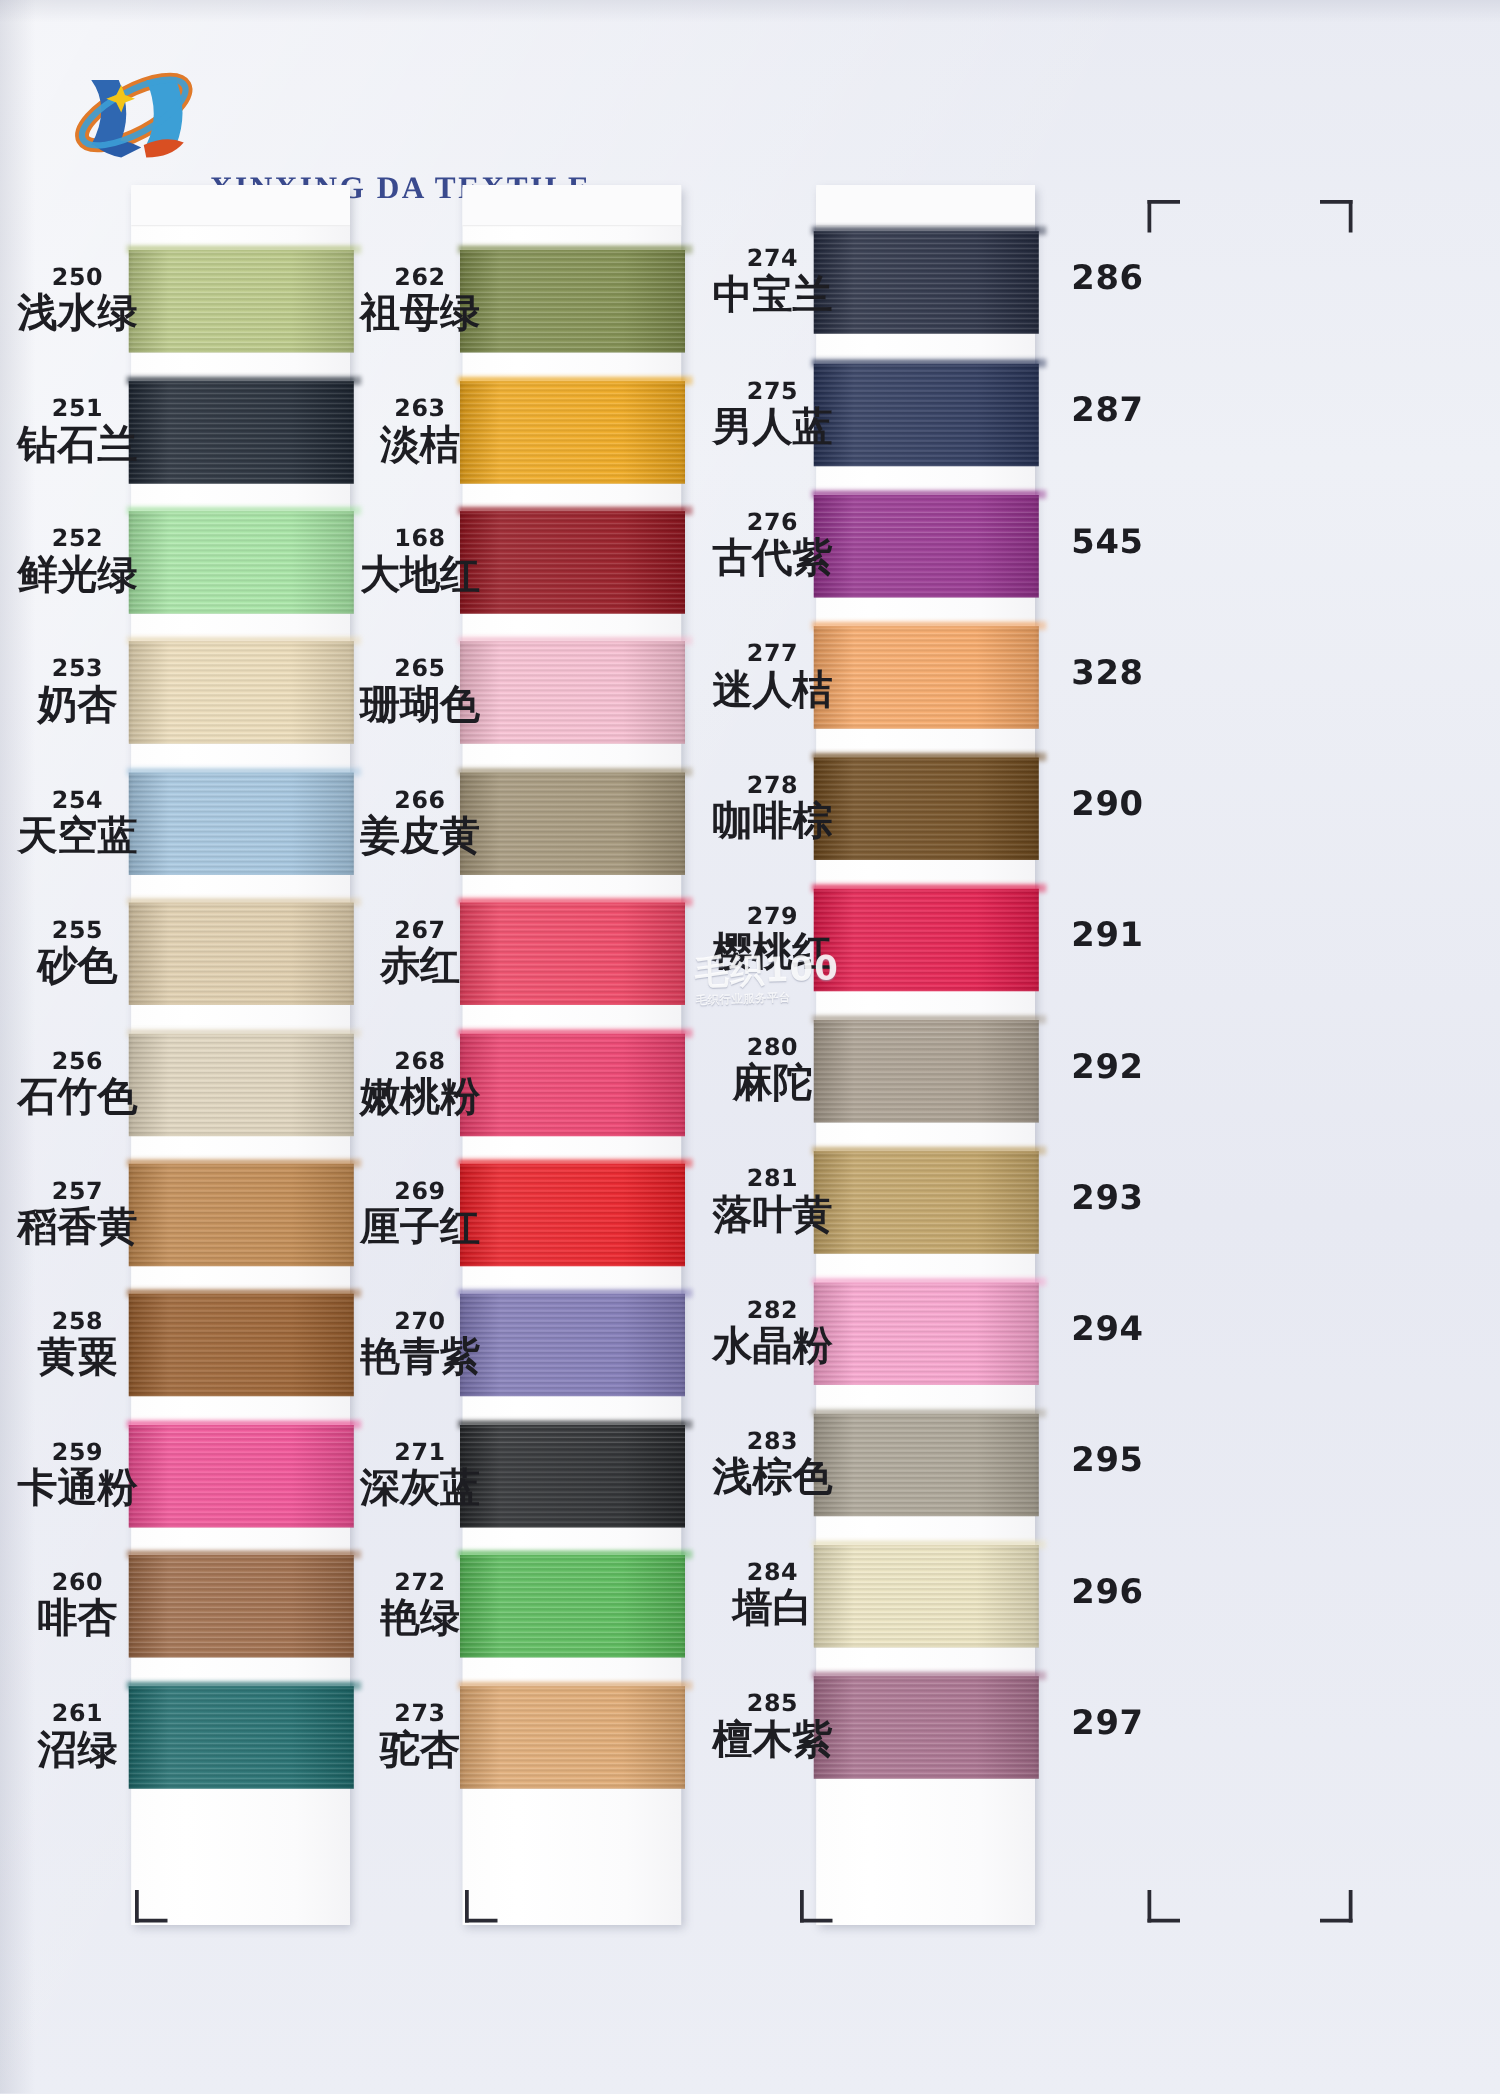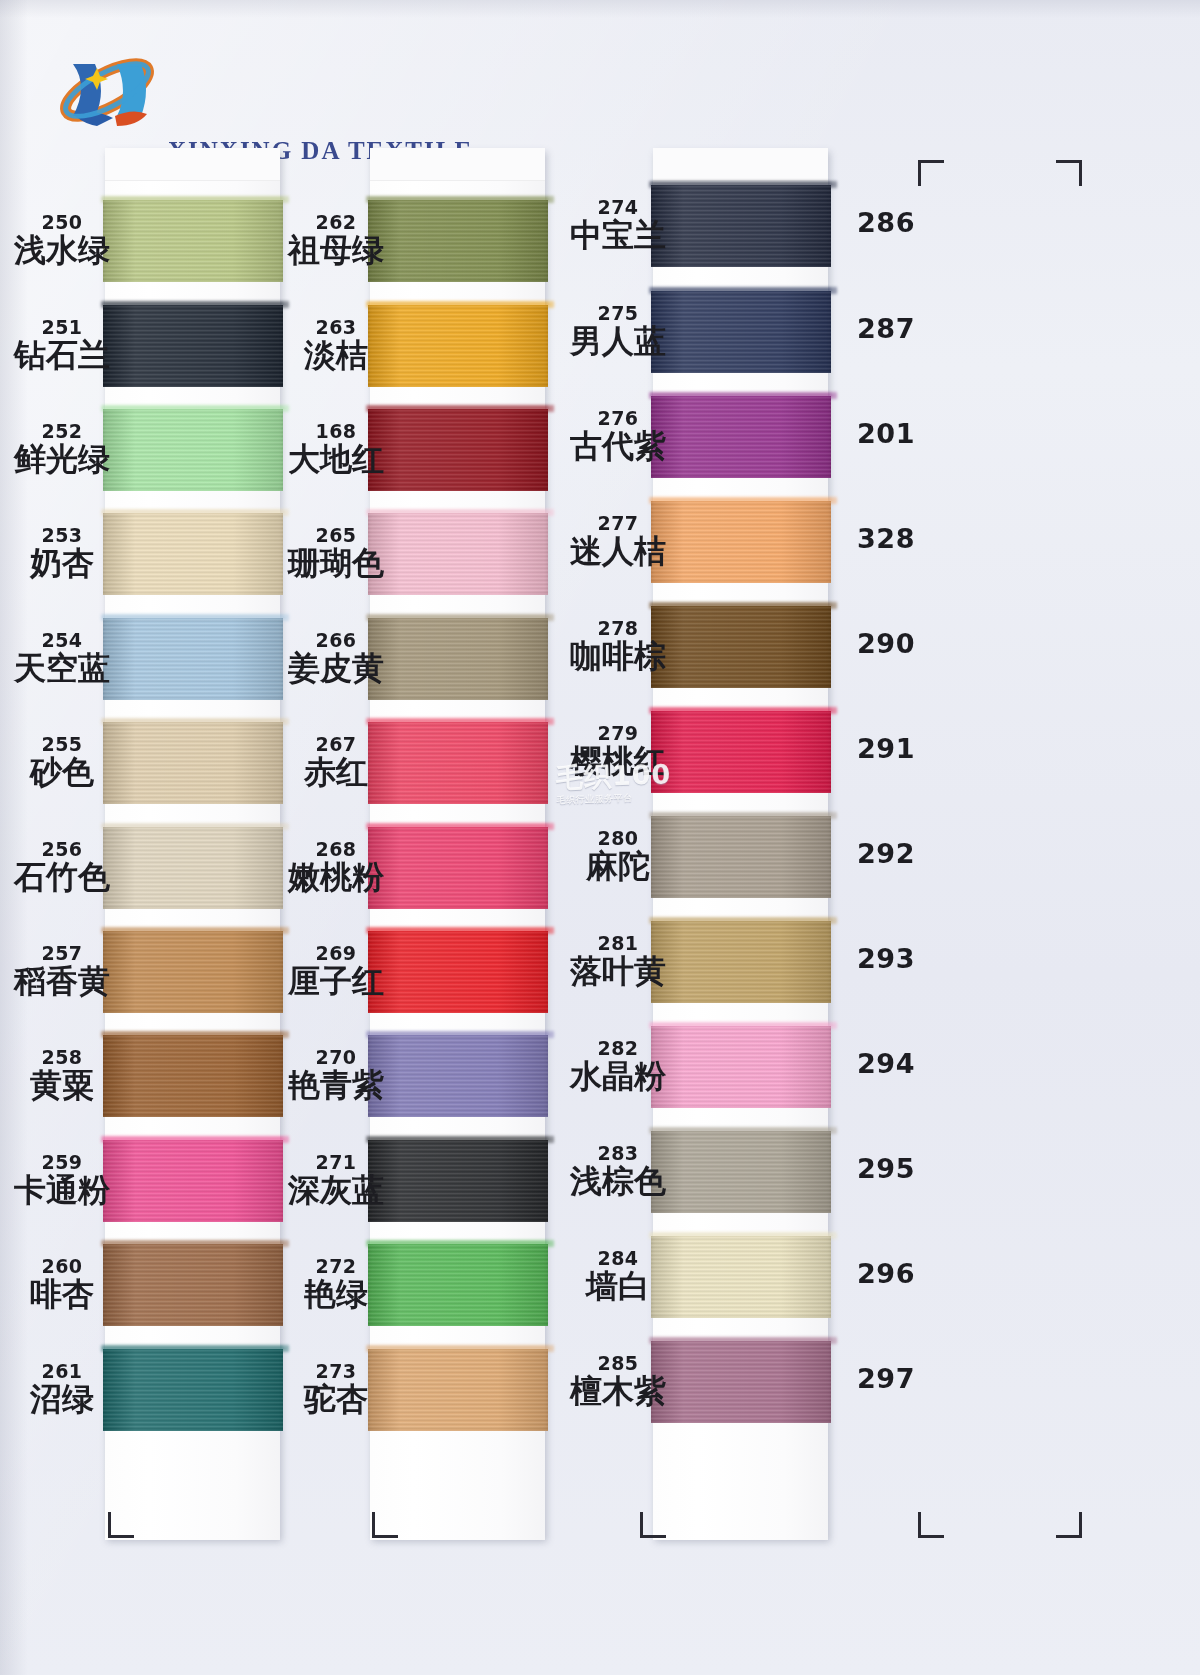--- a/index.html
+++ b/index.html
@@ -364,21 +364,21 @@
       </div>
     </div>
     <div class="col" style="left: 653px;">
       <div class="label right-only" style="left: 185px; top: 58px;">
         <div class="num">286</div>
       </div>
       <div class="label right-only" style="left: 185px; top: 164px;">
         <div class="num">287</div>
       </div>
       <div class="label right-only" style="left: 185px; top: 269px;">
-        <div class="num">201</div>
+        <div class="num">545</div>
       </div>
       <div class="label right-only" style="left: 185px; top: 374px;">
         <div class="num">328</div>
       </div>
       <div class="label right-only" style="left: 185px; top: 479px;">
         <div class="num">290</div>
       </div>
       <div class="label right-only" style="left: 185px; top: 584px;">
         <div class="num">291</div>
       </div>

